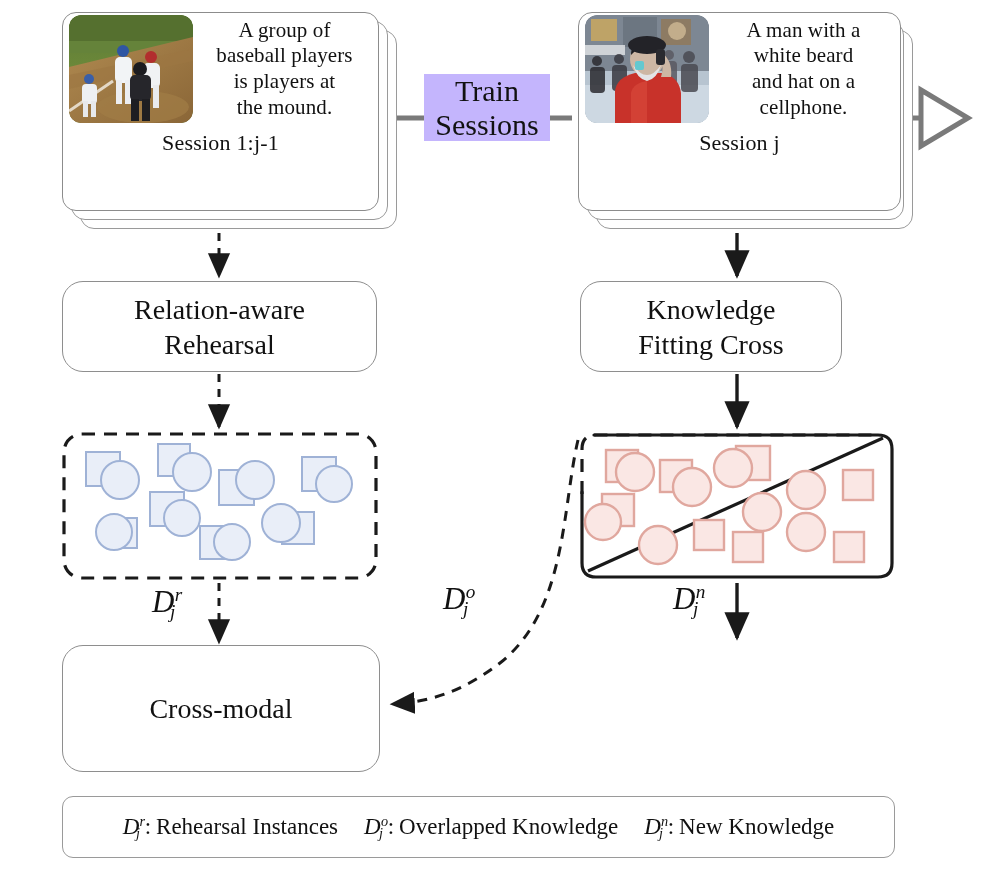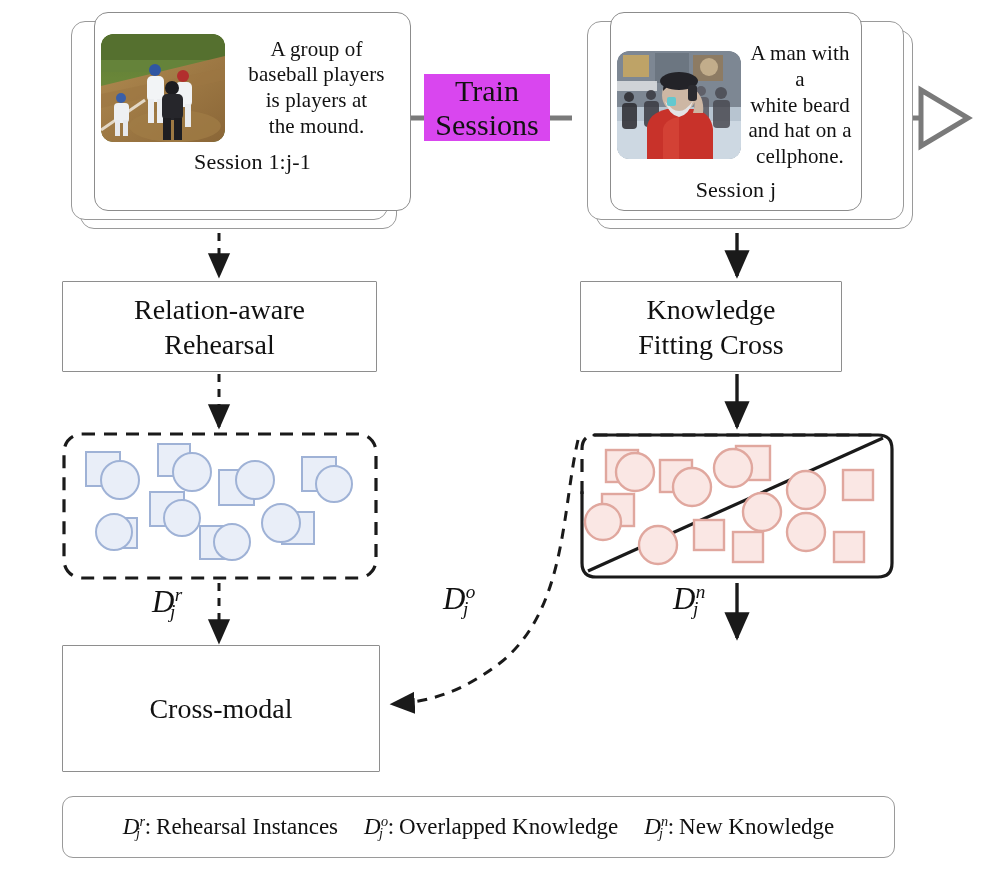--- a/index.html
+++ b/index.html
@@ -30,22 +30,21 @@
     position: absolute;
     left: 0; top: 0;
     border: 1.6px solid #8c8c8c;
     border-radius: 14px;
     background: #ffffff;
     box-sizing: border-box;
     z-index: 5;
     display: flex;
     flex-direction: column;
     align-items: center;
-    padding-top: 21px;
-    margin-left: 32px;
+    padding-top: 2px;
   }
   .card-row {
     display: flex;
     flex-direction: row;
     align-items: center;
     justify-content: center;
     width: 100%;
   }
   .thumb {
     width: 124px; height: 108px;
@@ -65,21 +64,21 @@
   .session-label {
     font-size: 22px;
     margin-top: 7px;
     letter-spacing: 0.2px;
   }
 
   
   .proc-box {
     position: absolute;
     border: 1.6px solid #8e8e8e;
-    border-radius: 1px;
+    border-radius: 21px;
     background: #ffffff;
     box-sizing: border-box;
     display: flex;
     align-items: center;
     justify-content: center;
     text-align: center;
     line-height: 1.25;
   }
   .proc-box .txt { display: block; }
 
@@ -129,21 +128,21 @@
     position: absolute;
     font-size: 31px;
   }
 
   
   .train-label {
     position: absolute;
     text-align: center;
     font-size: 30px;
     line-height: 1.12;
-    background: #d946ef;
+    background: #c4b5fd;
     z-index: 6;
   }
 
   
   .shape-pane { position: absolute; }
   svg { display: block; overflow: visible; }
 </style>
 </head>
 <body>
 
@@ -248,21 +247,21 @@
         </div>
       </div>
       <div class="session-label">Session 1:j-1</div>
     </div>
   </div>
 
   <div class="card-stack" style="left:578px; top:12px; width:340px; height:220px;">
     <div class="card-shadow" style="left:18px; top:18px; width:317px; height:199px;"></div>
     <div class="card-shadow" style="left:9px; top:9px; width:317px; height:199px;"></div>
 
-    <div class="card-front" style="width:252px; height:199px;justify-content:center;">
+    <div class="card-front" style="width:323px; height:199px;">
       <div class="card-row">
         <div class="thumb">
           <svg width="124" height="108" viewBox="0 0 124 108">
             <defs>
               <clipPath id="clipR">
                   <rect x="0" y="0" width="124" height="108" rx="12" ry="12"></rect>
                 </clipPath>
             </defs>
             <g clip-path="url(#clipR)">
               <rect x="0" y="0" width="124" height="108" fill="#9aa3ad"></rect>

